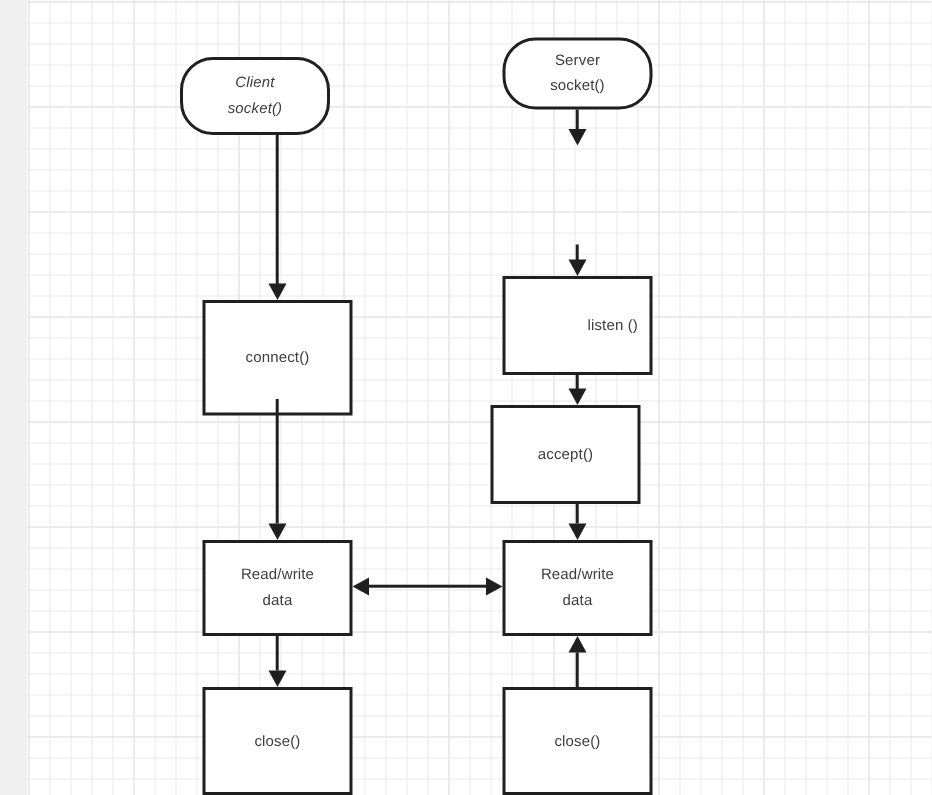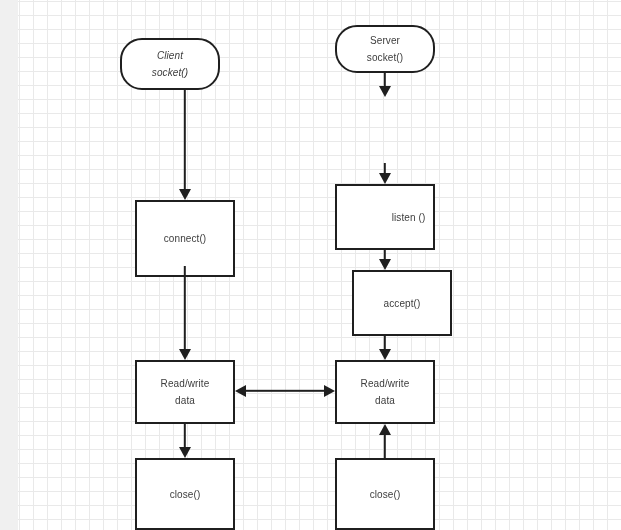--- a/index.html
+++ b/index.html
@@ -137,21 +137,21 @@
 
 
   <div class="vline" style="left:385px; top:163px; height:11px;"></div>
   <div class="arrow-down" style="left:385px; top:173px;"></div>
 
   <div class="node" style="left:335px; top:184px; width:100px; height:66px;padding-left:47px;">listen  ()</div>
 
   <div class="vline" style="left:385px; top:250px; height:10px;"></div>
   <div class="arrow-down" style="left:385px; top:259px;"></div>
 
-  <div class="node" style="left:352px; top:270px; width:100px; height:66px;">accept()</div>
+  <div class="node" style="left:327px; top:270px; width:100px; height:66px;">accept()</div>
 
   <div class="vline" style="left:385px; top:336px; height:13px;"></div>
   <div class="arrow-down" style="left:385px; top:349px;"></div>
 
   <div class="node" style="left:335px; top:360px; width:100px; height:64px;">Read/write
 data</div>
 
   <div class="vline" style="left:385px; top:435px; height:23px;"></div>
   <div class="arrow-up" style="left:385px; top:424px;"></div>
 

